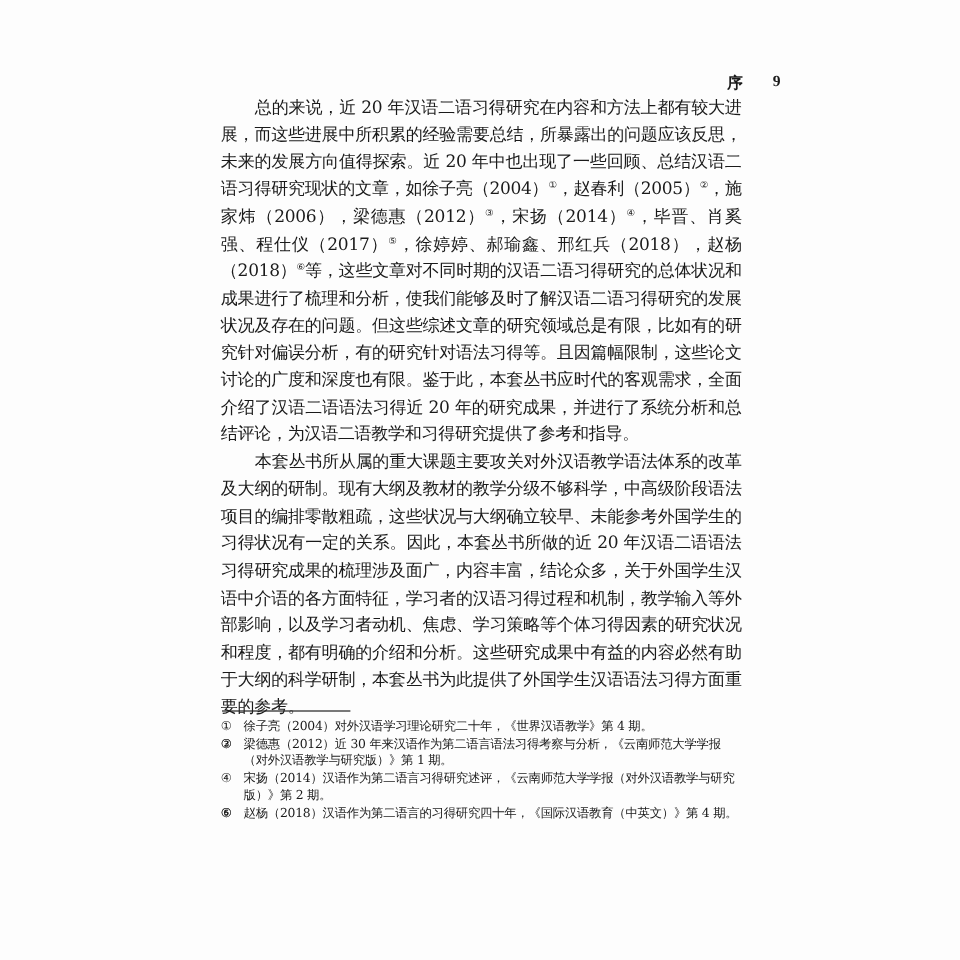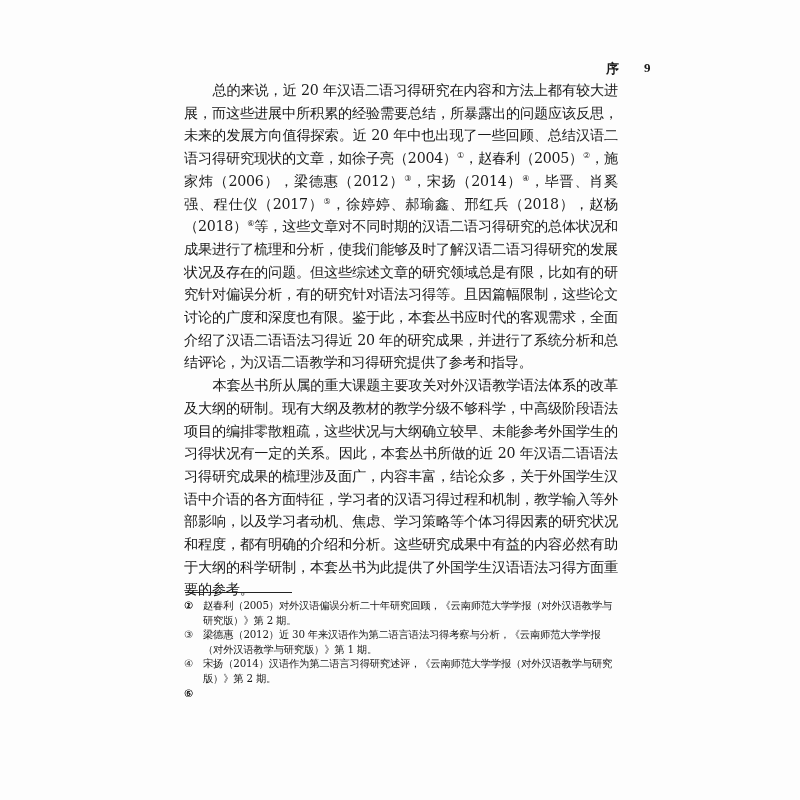--- a/index.html
+++ b/index.html
@@ -102,34 +102,35 @@
   <div class="body-text">
     <p><span>总的来说，近 20 年汉语二语习得研究在内容和方法上都有较大进展，而这些进展中所积累的经验需要总结，所暴露出的问题应该反思，未来的发展方向值得探索。近 20 年中也出现了一些回顾、总结汉语二语习得研究现状的文章，如徐子亮（2004）</span><sup class="fn">①</sup><span>，赵春利（2005）</span><sup class="fn">②</sup><span>，施家炜（2006），梁德惠（2012）</span><sup class="fn">③</sup><span>，宋扬（2014）</span><sup class="fn">④</sup><span>，毕晋、肖奚强、程仕仪（2017）</span><sup class="fn">⑤</sup><span>，徐婷婷、郝瑜鑫、邢红兵（2018），赵杨（2018）</span><sup class="fn">⑥</sup><span>等，这些文章对不同时期的汉语二语习得研究的总体状况和成果进行了梳理和分析，使我们能够及时了解汉语二语习得研究的发展状况及存在的问题。但这些综述文章的研究领域总是有限，比如有的研究针对偏误分析，有的研究针对语法习得等。且因篇幅限制，这些论文讨论的广度和深度也有限。鉴于此，本套丛书应时代的客观需求，全面介绍了汉语二语语法习得近 20 年的研究成果，并进行了系统分析和总结评论，为汉语二语教学和习得研究提供了参考和指导。</span></p>
     <p>本套丛书所从属的重大课题主要攻关对外汉语教学语法体系的改革及大纲的研制。现有大纲及教材的教学分级不够科学，中高级阶段语法项目的编排零散粗疏，这些状况与大纲确立较早、未能参考外国学生的习得状况有一定的关系。因此，本套丛书所做的近 20 年汉语二语语法习得研究成果的梳理涉及面广，内容丰富，结论众多，关于外国学生汉语中介语的各方面特征，学习者的汉语习得过程和机制，教学输入等外部影响，以及学习者动机、焦虑、学习策略等个体习得因素的研究状况和程度，都有明确的介绍和分析。这些研究成果中有益的内容必然有助于大纲的科学研制，本套丛书为此提供了外国学生汉语语法习得方面重要的参考。</p>
   </div>
 
   <div class="fn-rule"></div>
 
   <div class="footnotes">
     <p class="footnote">
       <span class="mark">①</span>
+      <span>徐子亮（2004）对外汉语学习理论研究二十年，《世界汉语教学》第 4 期。</span>
     </p>
     <p class="footnote">
       <span class="mark">②</span>
-      <span>赵春利（2005）对外汉语偏误分析二十年研究回顾，《云南师范大学学报（对外汉语教学与研究版）》第 2 期。</span>
     </p>
     <p class="footnote">
       <span class="mark">③</span>
       <span>梁德惠（2012）近 30 年来汉语作为第二语言语法习得考察与分析，《云南师范大学学报（对外汉语教学与研究版）》第 1 期。</span>
     </p>
     <p class="footnote">
       <span class="mark">④</span>
       <span>宋扬（2014）汉语作为第二语言习得研究述评，《云南师范大学学报（对外汉语教学与研究版）》第 2 期。</span>
     </p>
     <p class="footnote">
       <span class="mark">⑤</span>
     </p>
     <p class="footnote">
       <span class="mark">⑥</span>
+      <span>赵杨（2018）汉语作为第二语言的习得研究四十年，《国际汉语教育（中英文）》第 4 期。</span>
     </p>
   </div>
 
 </div>
 
 </body></html>

